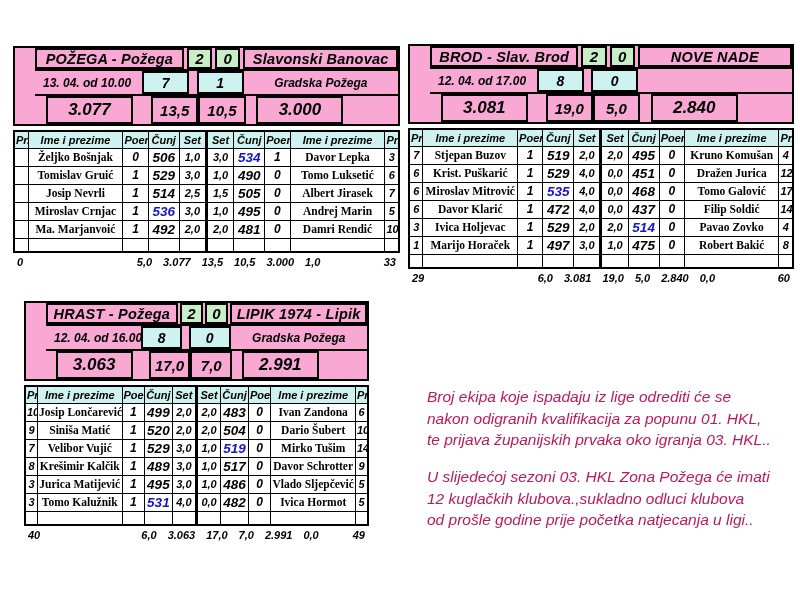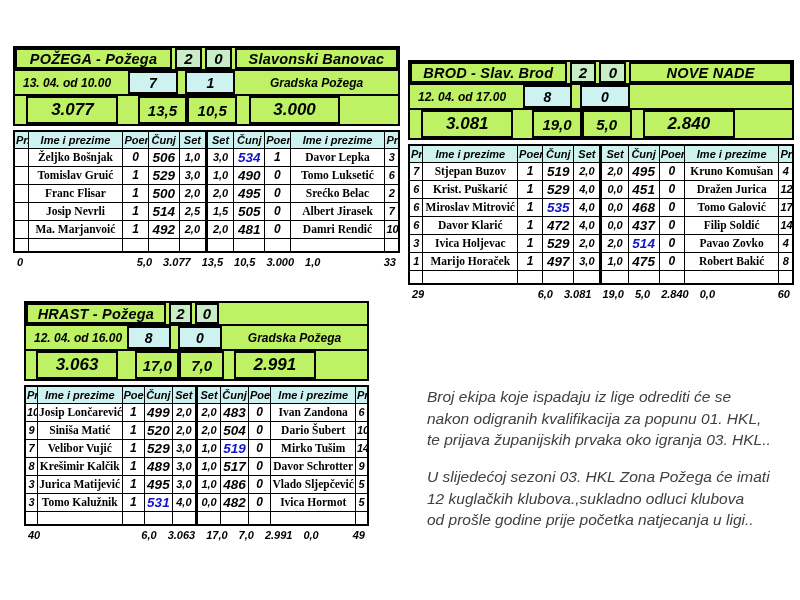--- a/index.html
+++ b/index.html
@@ -2,25 +2,25 @@
 <html><head>
 <meta charset="utf-8">
 <style>
   html,body{margin:0;padding:0;}
   body{
     width:800px;height:600px;position:relative;background:#ffffff;
     font-family:"Liberation Sans",sans-serif;overflow:hidden;color:#000;
   }
   .match-slot{position:absolute;}
   #m0{left:13px;top:46px;width:387px;}
-  #m1{left:408px;top:60px;width:386px;}
+  #m1{left:408px;top:44px;width:386px;}
   #m2{left:24px;top:301px;width:345px;}
 
   
-  .hdr{border:2.5px solid #000;background:#bef264;}
+  .hdr{border:2.5px solid #000;background:#f9a8d4;padding-left:20px;}
   .hrow{display:flex;align-items:stretch;border-bottom:2.5px solid #000;box-sizing:border-box;}
   .hrow:last-child{border-bottom:none;}
   .hrow1{height:23px;}
   .hrow2{height:25px;}
   .hrow3{height:28px;}
   .hbox{border:2px solid #000;box-sizing:border-box;display:flex;align-items:center;justify-content:center;
         font-weight:bold;font-style:italic;white-space:nowrap;overflow:hidden;}
   .grow{flex:1 1 auto;}
   .hsp{flex:0 0 auto;}
   .w1{width:0.8%;} .w2{width:2%;} .w3{width:3%;} .w5{width:5%;}
@@ -52,21 +52,21 @@
   tr.empty td{height:14px;}
 
   
   .summary{display:flex;align-items:center;margin-top:3px;padding:0 4px;
            font-weight:bold;font-style:italic;font-size:11px;}
   .sgrp{margin-left:30%;display:flex;gap:11px;}
   .sout-r{margin-left:auto;}
 
   
   .note{position:absolute;left:427px;top:386px;width:370px;
-        font-style:italic;font-size:15.5px;line-height:1.4;color:#404040;}
+        font-style:italic;font-size:15.5px;line-height:1.4;color:#be185d;}
   .note p{margin:0 0 15px 0;white-space:pre-line;}
 </style>
 </head>
 <body>
 
 <div class="match-slot" id="m0">
     <section class="match">
     <div class="hdr">
       <div class="hrow hrow1">
         <div class="hbox team">POŽEGA - Požega</div>
@@ -142,41 +142,41 @@
     <td class="cunj">529</td>
     <td class="set">3,0</td>
     <td class="set rhalf">1,0</td>
     <td class="cunj">490</td>
     <td class="poen">0</td>
     <td class="name">Tomo Luksetić</td>
     <td class="pr">6</td>
   </tr>
           <tr>
     <td class="pr"></td>
-    <td class="name">Franc Flisar</td>
-    <td class="poen">1</td>
-    <td class="cunj">500</td>
-    <td class="set">2,0</td>
-    <td class="set rhalf">2,0</td>
-    <td class="cunj">495</td>
-    <td class="poen">0</td>
-    <td class="name">Srećko Belac</td>
-    <td class="pr">2</td>
-  </tr>
-          <tr>
-    <td class="pr"></td>
     <td class="name">Josip Nevrli</td>
     <td class="poen">1</td>
     <td class="cunj">514</td>
     <td class="set">2,5</td>
     <td class="set rhalf">1,5</td>
     <td class="cunj">505</td>
     <td class="poen">0</td>
     <td class="name">Albert Jirasek</td>
     <td class="pr">7</td>
+  </tr>
+          <tr>
+    <td class="pr"></td>
+    <td class="name">Miroslav Crnjac</td>
+    <td class="poen">1</td>
+    <td class="cunj best">536</td>
+    <td class="set">3,0</td>
+    <td class="set rhalf">1,0</td>
+    <td class="cunj">495</td>
+    <td class="poen">0</td>
+    <td class="name">Andrej Marin</td>
+    <td class="pr">5</td>
   </tr>
           <tr>
     <td class="pr"></td>
     <td class="name">Ma. Marjanvoić</td>
     <td class="poen">1</td>
     <td class="cunj">492</td>
     <td class="set">2,0</td>
     <td class="set rhalf">2,0</td>
     <td class="cunj">481</td>
     <td class="poen">0</td>
@@ -371,20 +371,21 @@
 <div class="match-slot" id="m2">
     <section class="match">
     <div class="hdr">
       <div class="hrow hrow1">
         <div class="hbox team">HRAST - Požega</div>
         <div class="hsp w1"></div>
         <div class="hbox score">2</div>
         <div class="hsp w1"></div>
         <div class="hbox score">0</div>
         <div class="hsp w1"></div>
+        <div class="hbox team grow">LIPIK 1974 - Lipik</div>
       </div>
       <div class="hrow hrow2">
         <div class="txt date">12. 04. od 16.00</div>
         <div class="hbox sets">8</div>
         <div class="hsp w2"></div>
         <div class="hbox sets">0</div>
         <div class="txt venue grow">Gradska Požega</div>
       </div>
       <div class="hrow hrow3">
         <div class="hsp w3"></div>

